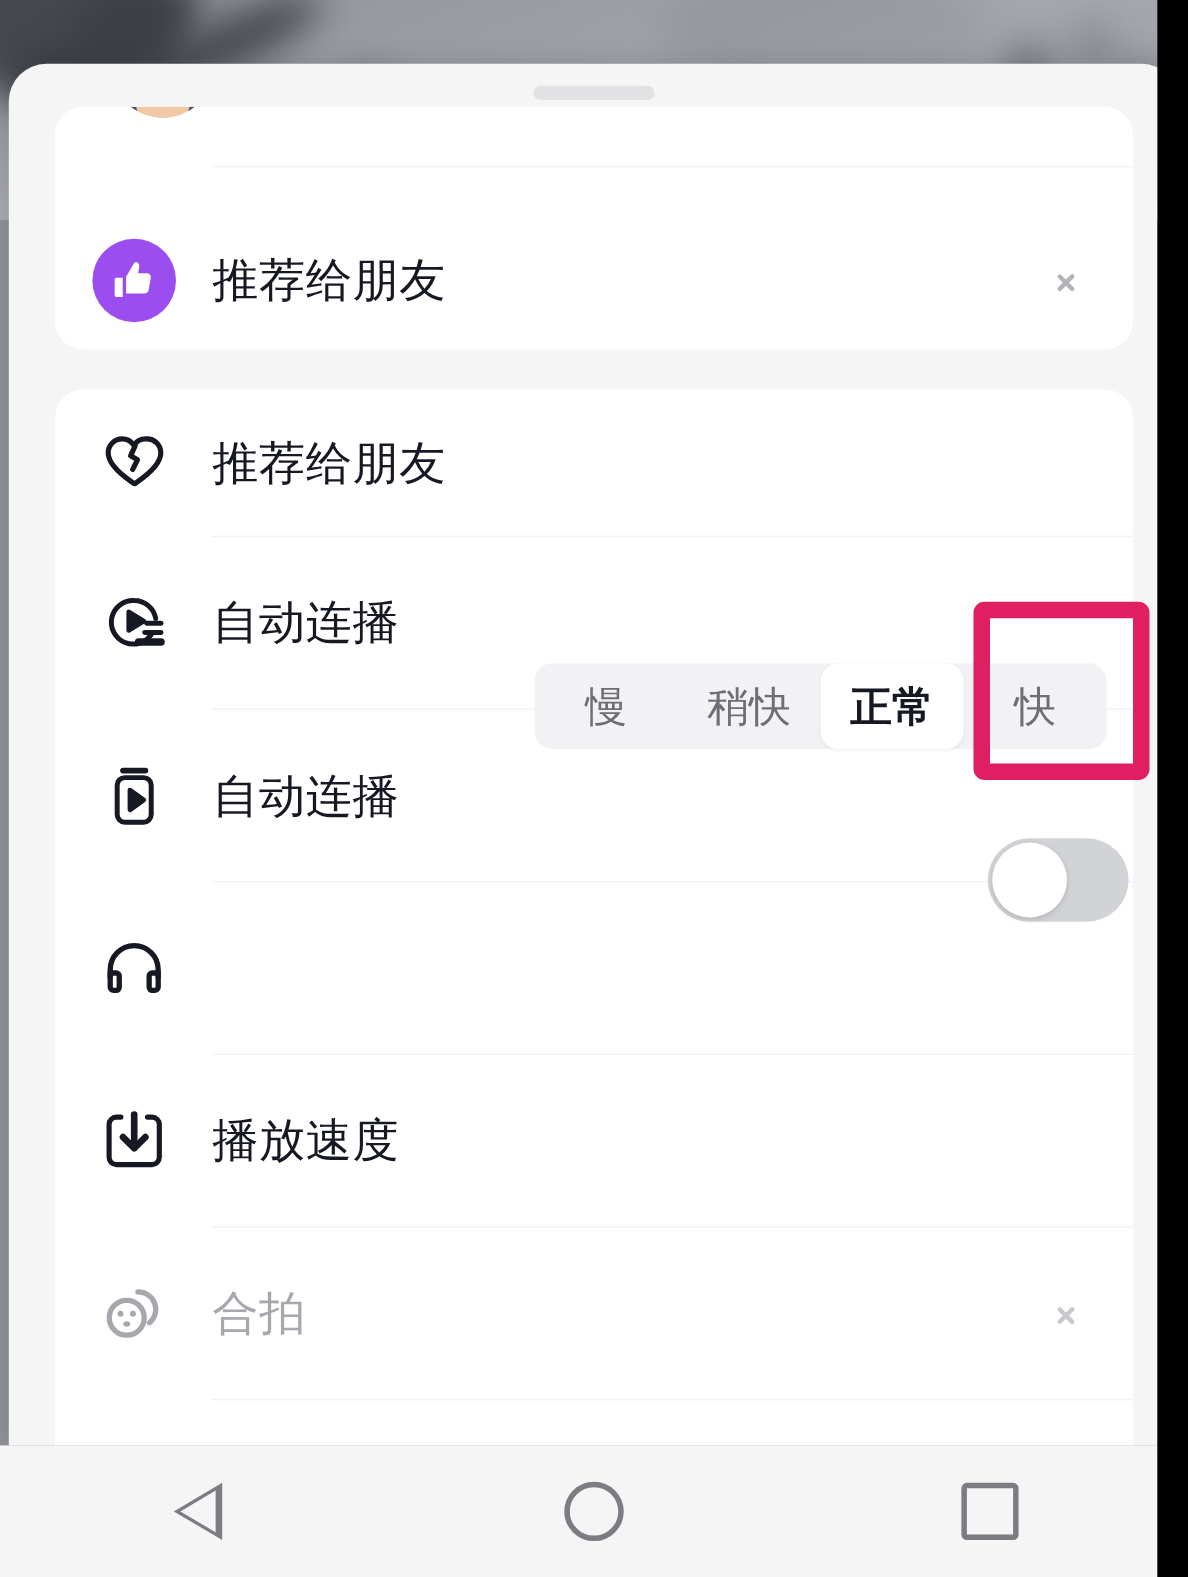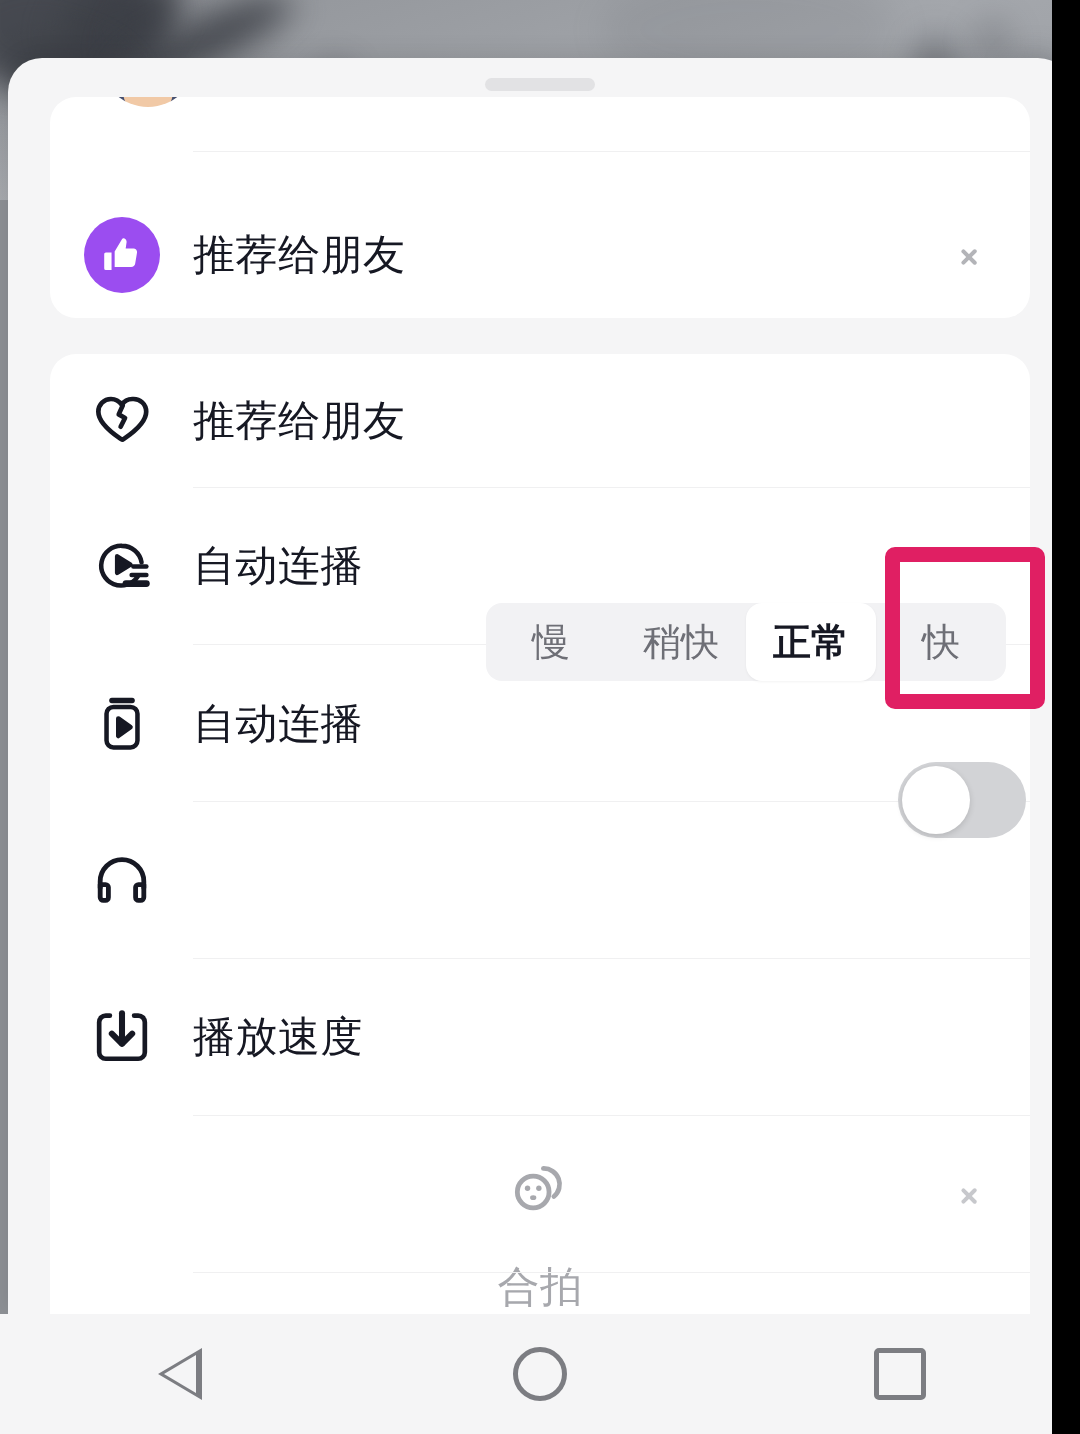--- a/index.html
+++ b/index.html
@@ -370,21 +370,21 @@
           <svg width="66" height="66" viewBox="0 0 24 24" fill="none" stroke="#161823" stroke-width="1.7" stroke-linecap="round" stroke-linejoin="round" aria-hidden="true">
             <path d="M7.6 4.2H6.1A2.4 2.4 0 0 0 3.7 6.6v10.9a2.4 2.4 0 0 0 2.4 2.4h11.8a2.4 2.4 0 0 0 2.4-2.4V6.6a2.4 2.4 0 0 0-2.4-2.4h-1.5"></path>
             <line x1="12" y1="3.4" x2="12" y2="14.3" stroke-width="2.2"></line>
             <path d="M8.3 10.8l3.7 3.7 3.7-3.7" stroke-width="2.2"></path>
           </svg>
         </div>
         <div class="label">播放速度</div>
       </div>
       <div class="divider" style="top:761px;"></div>
 
-      <div class="row" style="top:762px; height:156px;flex-direction:column;">
+      <div class="row" style="top:762px; height:156px;">
         <div class="icon-slot">
           <svg width="68" height="68" viewBox="0 0 24 24" fill="none" stroke="#a7a8ad" stroke-width="1.7" stroke-linecap="round" stroke-linejoin="round" aria-hidden="true">
             <path d="M13.2 5.1A5.6 5.6 0 0 1 16.9 15"></path>
             <circle cx="9.6" cy="13.4" r="5.6"></circle>
             <circle cx="7.6" cy="12.1" r=".95" fill="#a7a8ad" stroke="none"></circle>
             <circle cx="11.6" cy="12.1" r=".95" fill="#a7a8ad" stroke="none"></circle>
             <ellipse cx="9.6" cy="15.4" rx="1.1" ry=".85" fill="#a7a8ad" stroke="none"></ellipse>
           </svg>
         </div>
         <div class="label dim">合拍</div>

